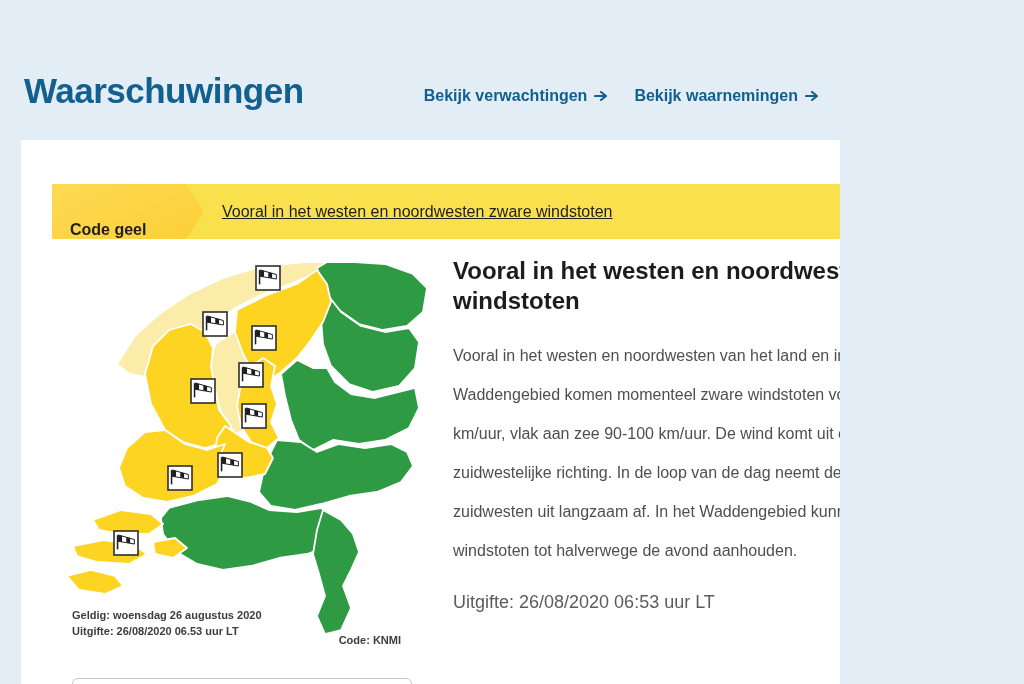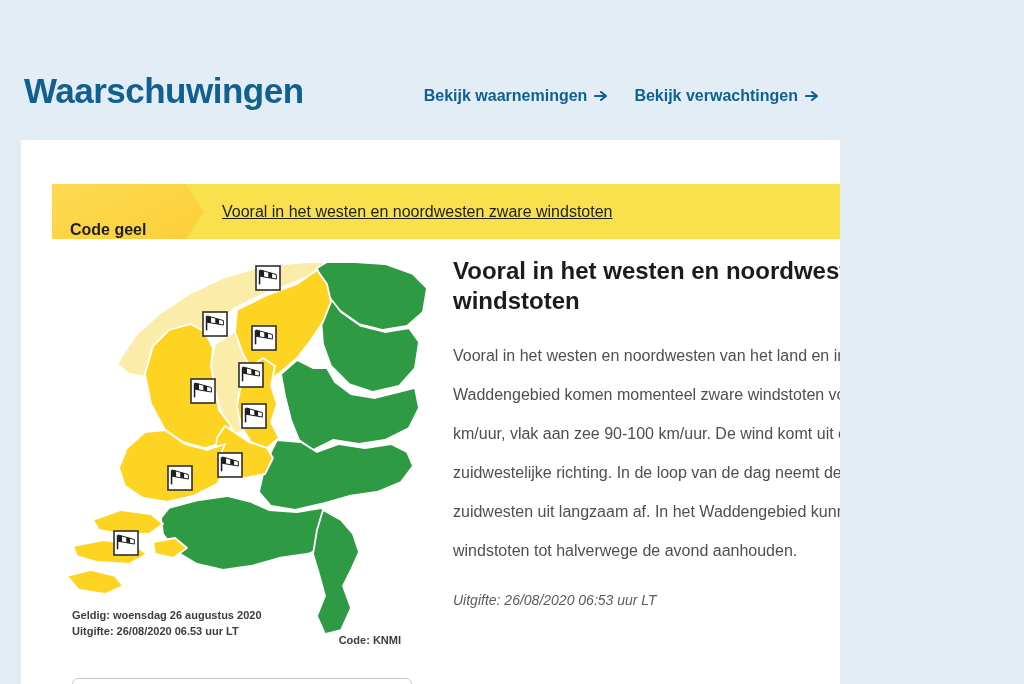--- a/index.html
+++ b/index.html
@@ -30,21 +30,21 @@
     background:linear-gradient(155deg,var(--banner-label-bg2),var(--banner-label-bg));
     clip-path:polygon(0 0,calc(100% - 18px) 0,100% 50%,calc(100% - 18px) 100%,0 100%);
     font-size:16px;font-weight:700;color:var(--banner-text);}
   .banner-link{margin-left:18px;font-size:16px;color:var(--banner-text);text-decoration:underline;cursor:pointer;flex:1;}
   .banner-sock{margin-right:24px;flex:0 0 auto;}
 
   
   .article{position:absolute;left:432px;top:116px;width:524px;}
   .article h2{font-size:24px;line-height:30px;font-weight:700;color:var(--text-heading);}
   .article p.body{margin-top:20px;font-size:16px;line-height:39px;color:var(--text-body);}
-  .article p.issued{margin-top:22px;font-size:14px;font-style:italic;color:var(--text-muted);}
+  .article p.issued{margin-top:22px;font-size:18px;color:var(--text-muted);}
 
   
   .map-wrap{position:absolute;left:44px;top:120px;width:366px;height:400px;}
   .map-wrap svg.nl-map{position:absolute;left:0;top:2px;}
   .map-captions{position:absolute;left:7px;top:347px;font-size:11px;font-weight:700;color:var(--caption-text);line-height:16px;}
   .map-source{position:absolute;right:30px;top:374px;font-size:11px;font-weight:600;color:var(--caption-text);}
   .r-pale{fill:var(--water-pale);}
   .r-green{fill:var(--no-warning-green);}
   .r-yellow{fill:var(--warning-yellow);}
   .r-pale,.r-green,.r-yellow{stroke:var(--region-border);stroke-width:1.8;stroke-linejoin:round;}
@@ -76,27 +76,27 @@
       </symbol>
       <symbol id="arrow-right" viewBox="0 0 14 12">
         <path d="M1,6 H11 M7,2 L12,6 L7,10" fill="none" stroke="currentColor" stroke-width="2.1" stroke-linecap="round" stroke-linejoin="round"></path>
       </symbol>
     </defs>
   </svg>
 
   <h1 class="page-title">Waarschuwingen</h1>
   <nav class="header-links">
     <a class="header-link" href="#">
-      <span>Bekijk waarnemingen</span>
+      <span>Bekijk verwachtingen</span>
       <svg class="arrow-icon" width="14" height="12">
           <use href="#arrow-right"></use>
         </svg>
     </a>
     <a class="header-link" href="#">
-      <span>Bekijk verwachtingen</span>
+      <span>Bekijk waarnemingen</span>
       <svg class="arrow-icon" width="14" height="12">
           <use href="#arrow-right"></use>
         </svg>
     </a>
   </nav>
 
   <div class="card">
 
     <div class="banner">
       <div class="banner-label">

